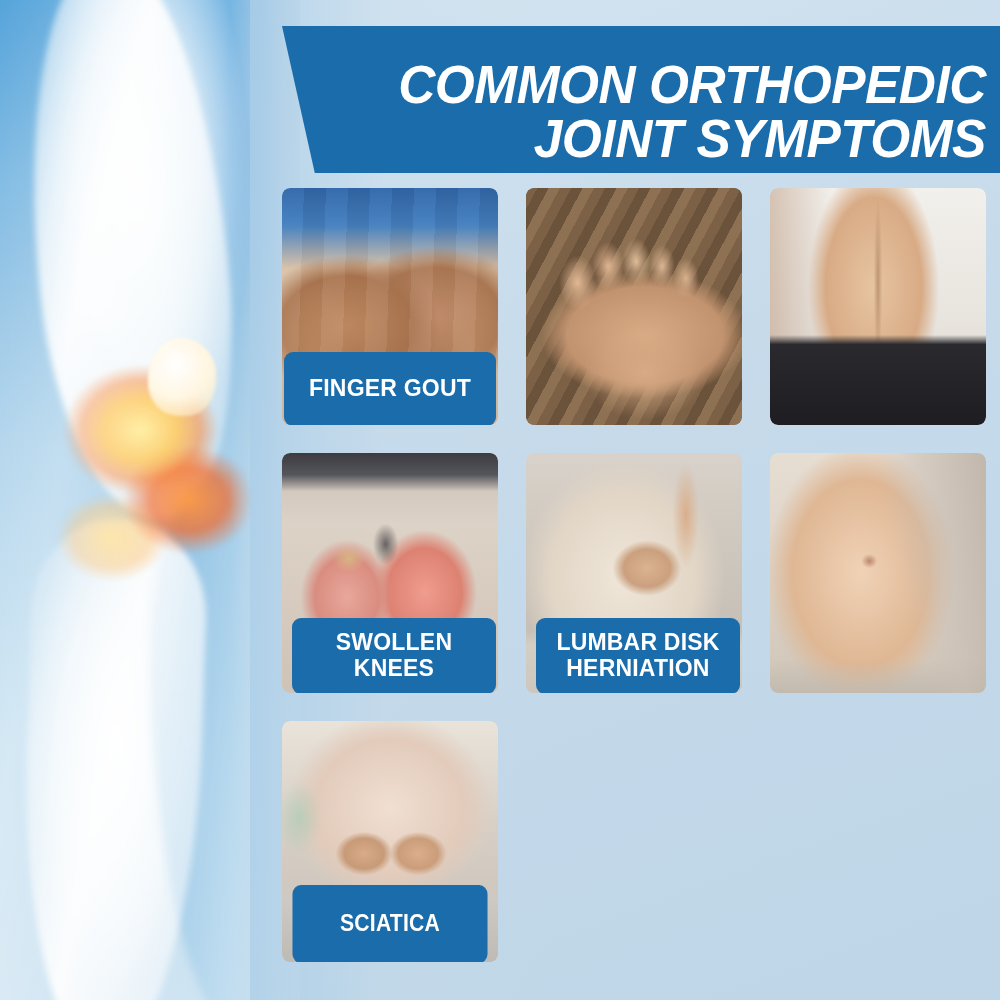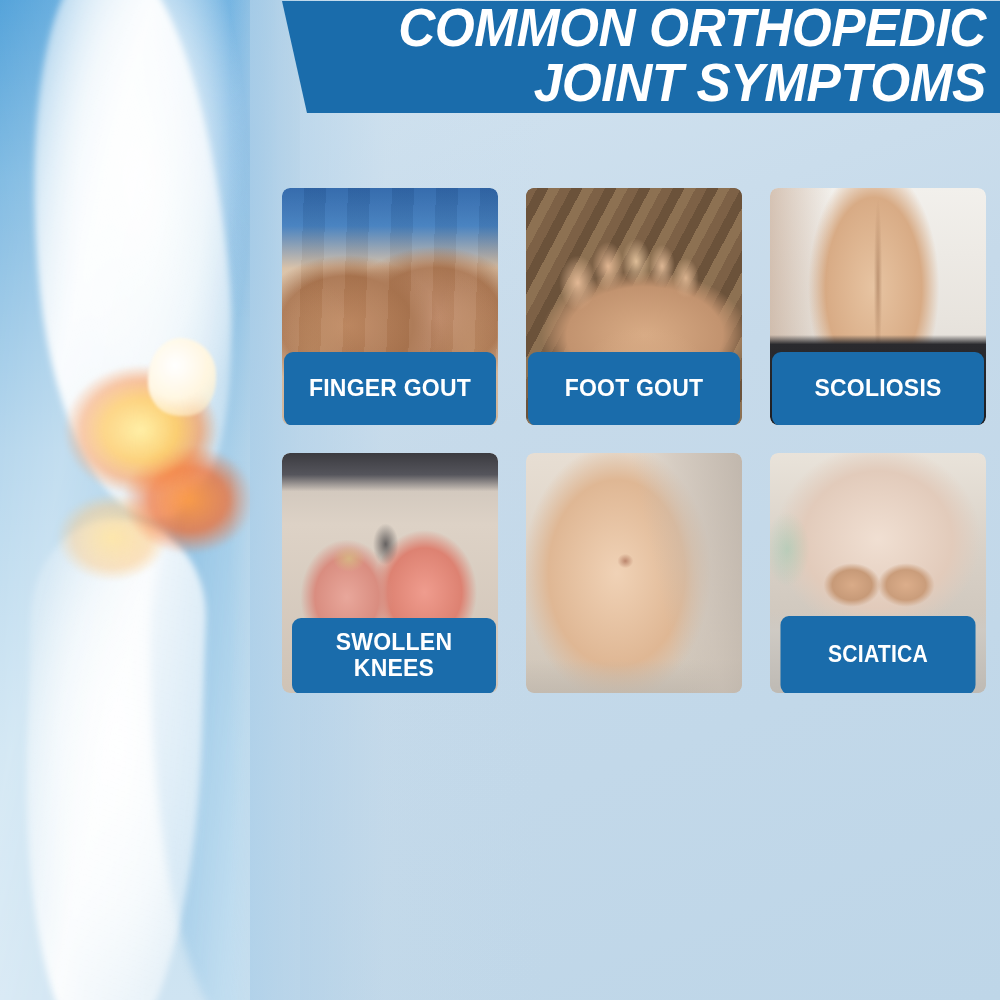--- a/index.html
+++ b/index.html
@@ -94,26 +94,26 @@
   .hero-fade-right {
     position: absolute;
     right: 0; top: 0;
     width: 70px; height: 1000px;
     background: linear-gradient(90deg, rgba(201,220,234,0.0) 0%, rgba(201,220,234,0.85) 70%, rgba(201,220,234,1) 100%);
   }
 
   
   .banner {
     position: absolute;
-    left: 270px; top: 1px;
-    width: 730px; height: 112px;
+    left: 270px; top: 26px;
+    width: 730px; height: 147px;
     background: #1a6cab;
     clip-path: polygon(12px 0, 730px 0, 730px 148px, 45px 148px);
     display: flex;
-    align-items: flex-start;
+    align-items: flex-end;
     justify-content: flex-end;
     box-sizing: border-box;
     padding: 0 14px 6px 0;
   }
   .banner-title {
     color: #ffffff;
     font-family: "Liberation Sans", sans-serif;
     font-weight: bold;
     font-style: italic;
     font-size: 53px;
@@ -358,38 +358,43 @@
       <div class="tile-photo">
           <div class="ph ph-finger"></div>
         </div>
       <div class="tile-label label-h1">FINGER GOUT</div>
     </div>
 
     <div class="tile">
       <div class="tile-photo">
           <div class="ph ph-foot"></div>
         </div>
-      <div class="tile-label label-h1">FOOT GOUT</div>
     </div>
 
     <div class="tile">
       <div class="tile-photo">
           <div class="ph ph-scoliosis"></div>
         </div>
-      <div class="tile-label label-h1">SCOLIOSIS</div>
     </div>
 
     <div class="tile">
       <div class="tile-photo">
           <div class="ph ph-knees"></div>
         </div>
       <div class="tile-label label-h2">SWOLLEN
 KNEES</div>
     </div>
 
+    <div class="tile">
+      <div class="tile-photo">
+          <div class="ph ph-lumbar"></div>
+        </div>
+      <div class="tile-label label-h2">LUMBAR DISK
+HERNIATION</div>
+    </div>
 
     <div class="tile">
       <div class="tile-photo">
           <div class="ph ph-kyphosis"></div>
         </div>
     </div>
 
 
 
     <div class="tile">

